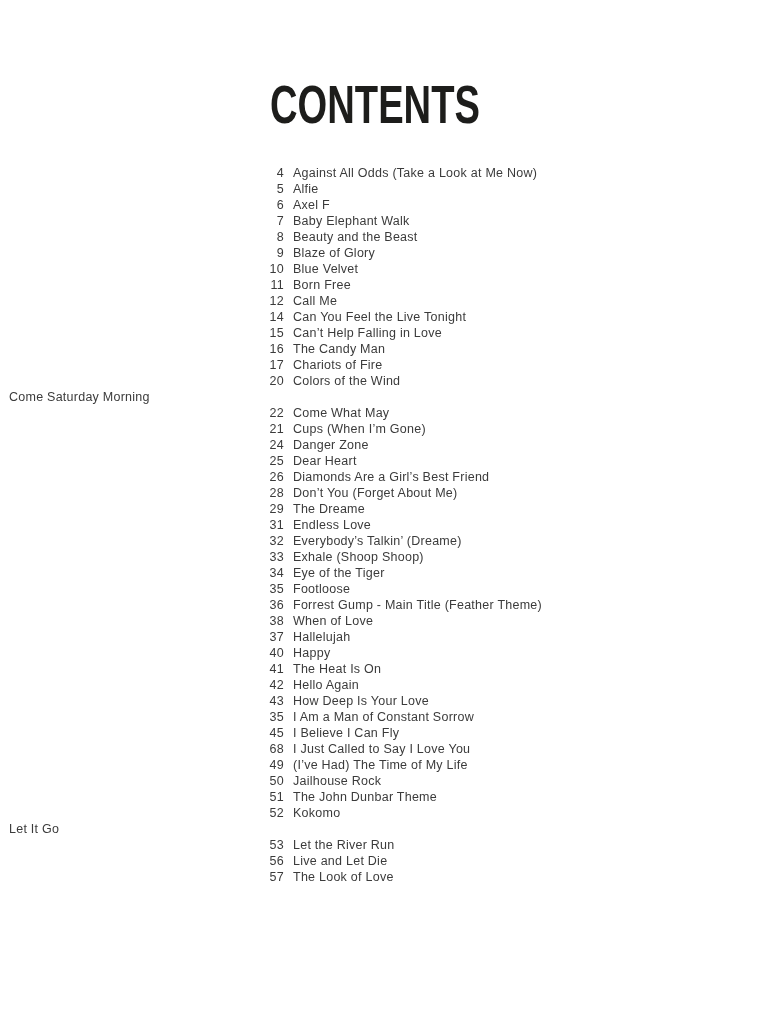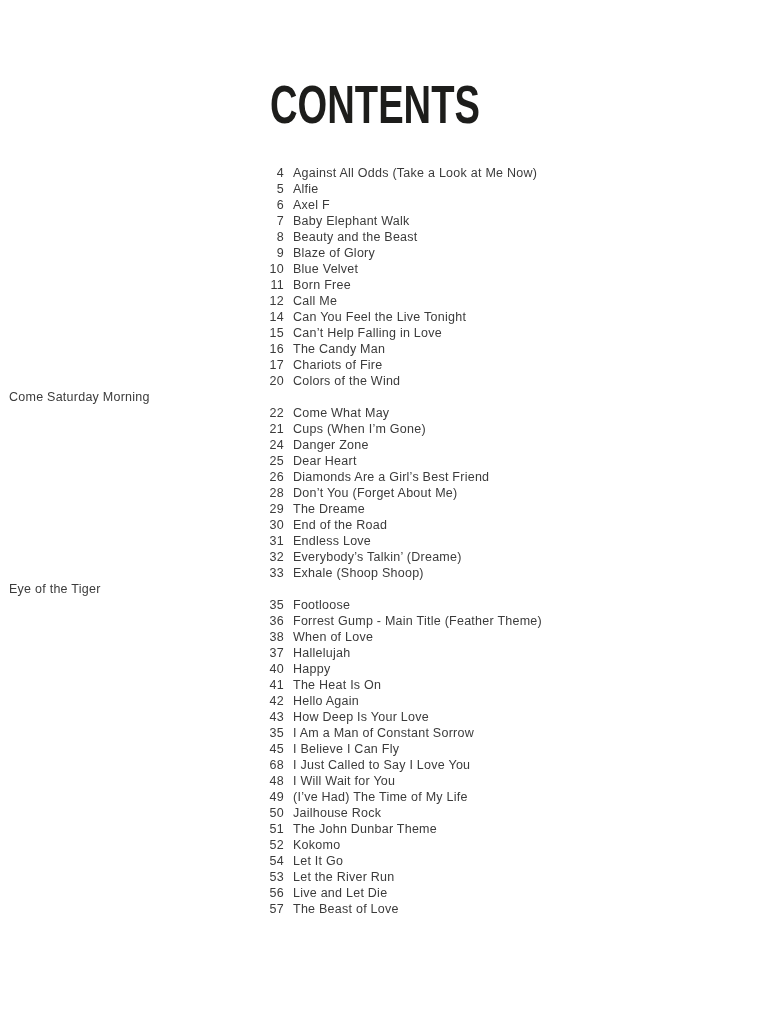--- a/index.html
+++ b/index.html
@@ -142,36 +142,33 @@
       </div>
       <div class="row">
         <span class="num">28</span>
         <span class="song">Don’t You (Forget About Me)</span>
       </div>
       <div class="row">
         <span class="num">29</span>
         <span class="song">The Dreame</span>
       </div>
       <div class="row">
-        <span class="num">30</span>
-        <span class="song">End of the Road</span>
-      </div>
-      <div class="row">
         <span class="num">31</span>
         <span class="song">Endless Love</span>
       </div>
       <div class="row">
         <span class="num">32</span>
         <span class="song">Everybody’s Talkin’ (Dreame)</span>
       </div>
       <div class="row">
         <span class="num">33</span>
         <span class="song">Exhale (Shoop Shoop)</span>
       </div>
       <div class="row">
+        <span class="num">34</span>
         <span class="song">Eye of the Tiger</span>
       </div>
       <div class="row">
         <span class="num">35</span>
         <span class="song">Footloose</span>
       </div>
       <div class="row">
         <span class="num">36</span>
         <span class="song">Forrest Gump - Main Title (Feather Theme)</span>
       </div>
@@ -205,49 +202,44 @@
       </div>
       <div class="row">
         <span class="num">45</span>
         <span class="song">I Believe I Can Fly</span>
       </div>
       <div class="row">
         <span class="num">68</span>
         <span class="song">I Just Called to Say I Love You</span>
       </div>
       <div class="row">
-        <span class="num">48</span>
-        <span class="song">I Will Wait for You</span>
-      </div>
-      <div class="row">
         <span class="num">49</span>
         <span class="song">(I’ve Had) The Time of My Life</span>
       </div>
       <div class="row">
         <span class="num">50</span>
         <span class="song">Jailhouse Rock</span>
       </div>
       <div class="row">
         <span class="num">51</span>
         <span class="song">The John Dunbar Theme</span>
       </div>
       <div class="row">
         <span class="num">52</span>
         <span class="song">Kokomo</span>
       </div>
       <div class="row">
-        <span class="num">54</span>
         <span class="song">Let It Go</span>
       </div>
       <div class="row">
         <span class="num">53</span>
         <span class="song">Let the River Run</span>
       </div>
       <div class="row">
         <span class="num">56</span>
         <span class="song">Live and Let Die</span>
       </div>
       <div class="row">
         <span class="num">57</span>
-        <span class="song">The Beast of Love</span>
+        <span class="song">The Look of Love</span>
       </div>
     </div>
 </div>
 
 </body></html>

